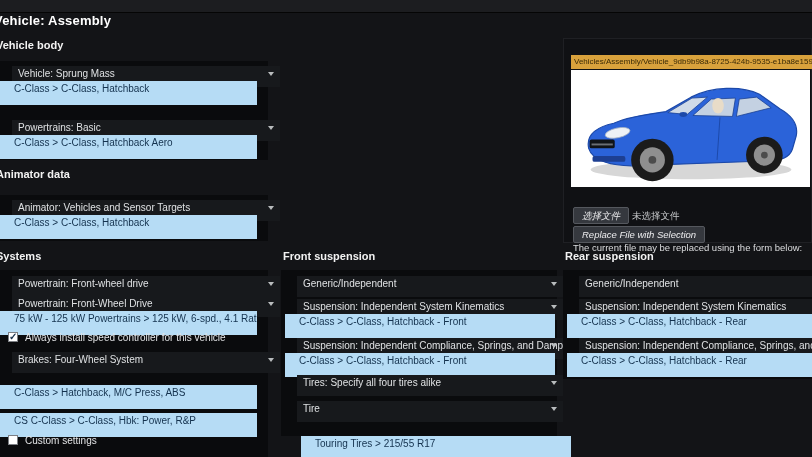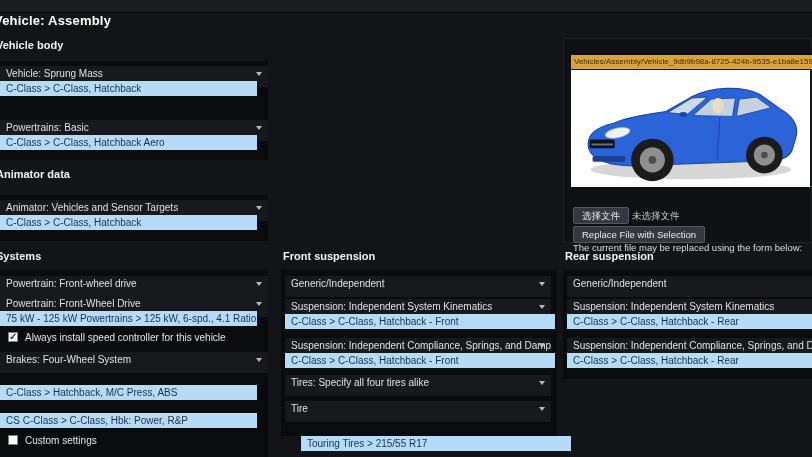--- a/index.html
+++ b/index.html
@@ -10,48 +10,48 @@
     -webkit-font-smoothing:antialiased;
   }
   .topbar{position:absolute;left:0;top:0;width:812px;height:12px;background:#1c1d20;border-bottom:1px solid #050505;}
   .title{position:absolute;left:-6px;top:13px;color:#fff;font-size:13px;font-weight:bold;letter-spacing:.2px;}
   .h{position:absolute;color:#f2f2f2;font-size:11px;font-weight:bold;}
   .panel{position:absolute;background:var(--panel-bg,#0a0b0d);}
   .panel-lite{position:absolute;background:#101114;border:1px solid #1f2024;box-sizing:border-box;}
   .drop{
     position:absolute;height:21px;background:var(--row-bg,#17191c);
     color:#dfe1e3;font-size:10px;line-height:15px;padding-left:6px;box-sizing:border-box;
-    white-space:nowrap;overflow:hidden;
+    white-space:nowrap;overflow:hidden;margin-left:12px;
   }
   .chev{
     position:absolute;right:6px;top:6px;width:0;height:0;
     border-left:3.5px solid transparent;border-right:3.5px solid transparent;
     border-top:4px solid #b9bcbe;
   }
   .val{
-    position:absolute;height:15px;background:var(--accent-selected,#b6dcf5);
-    color:var(--selected-text,#14324e);font-size:10px;line-height:15px;padding-left:6px;
+    position:absolute;height:24px;background:var(--accent-selected,#b6dcf5);
+    color:var(--selected-text,#14324e);font-size:10px;line-height:15px;padding-left:14px;
     box-sizing:border-box;white-space:nowrap;overflow:hidden;
   }
   .c1{left:0;width:268px;} .c1v{left:0;width:257px;}
   .c2{left:285px;width:266px;} .c2v{left:285px;width:270px;}
   .c3{left:567px;width:245px;} .c3v{left:567px;width:245px;}
   .cbrow{position:absolute;display:flex;align-items:flex-start;gap:7px;color:#e3e4e6;font-size:10px;}
   .cb{width:10px;height:10px;background:#fff;border:1px solid #7c7f84;box-sizing:border-box;position:relative;flex:0 0 auto;}
   .cb.checked::after{content:"\2713";position:absolute;left:0px;top:-2px;font-size:10px;font-weight:bold;color:#17304b;}
   .pathbar{
     position:absolute;background:var(--path-bg,#d9a23c);color:var(--path-text,#3a2a06);
     font-size:8px;line-height:14px;height:14px;padding:0 3px;box-sizing:border-box;
     white-space:nowrap;overflow:hidden;cursor:pointer;
   }
   .imgbox{position:absolute;background:#ffffff;display:flex;align-items:center;justify-content:center;overflow:hidden;}
   .note{position:absolute;color:#dcdddf;font-size:9.5px;margin-top:48px;}
   .btn{
     position:absolute;background:#35383e;color:#ececee;font-size:9.5px;
-    border:1px solid #55585e;border-radius:2px;padding:2px 8px;line-height:11px;cursor:pointer;
+    border:1px solid #55585e;border-radius:2px;padding:2px 8px;line-height:11px;cursor:pointer;font-style:italic;
   }
   .filetext{position:absolute;color:#c9cbcd;font-size:9.5px;}
 </style>
 </head>
 <body>
 
 <div class="screen">
 
   <div class="topbar"></div>
   <div class="title">Vehicle: Assembly</div>

